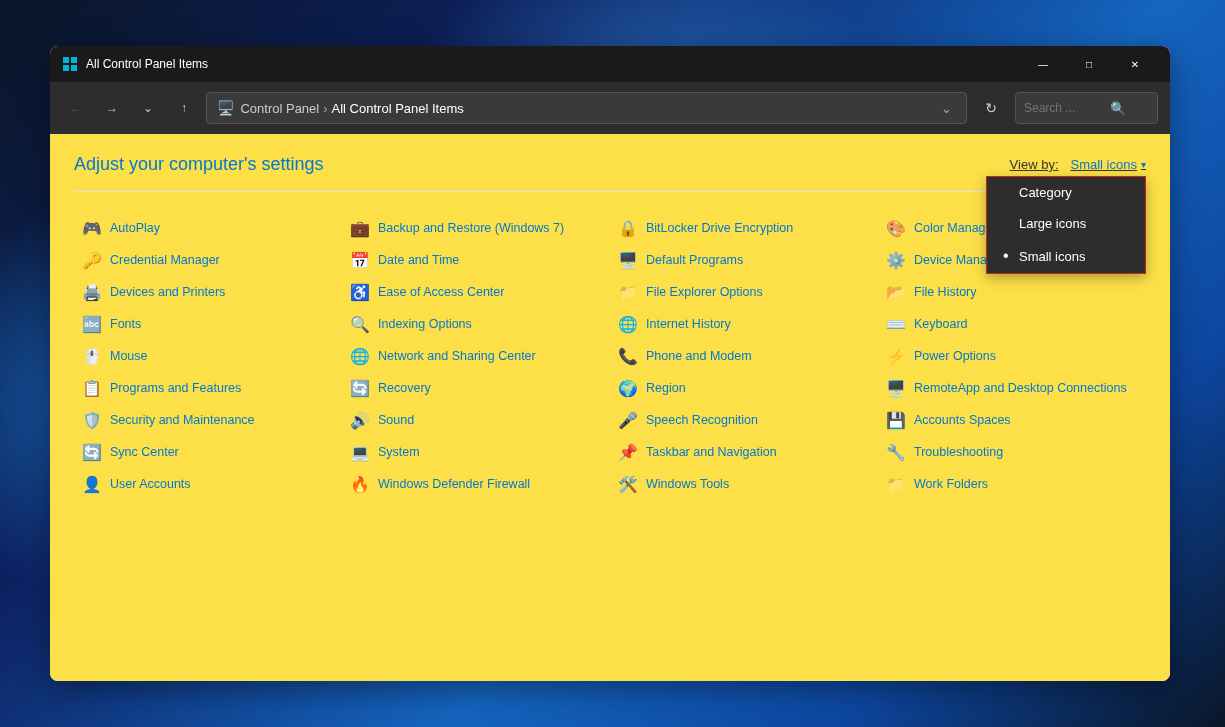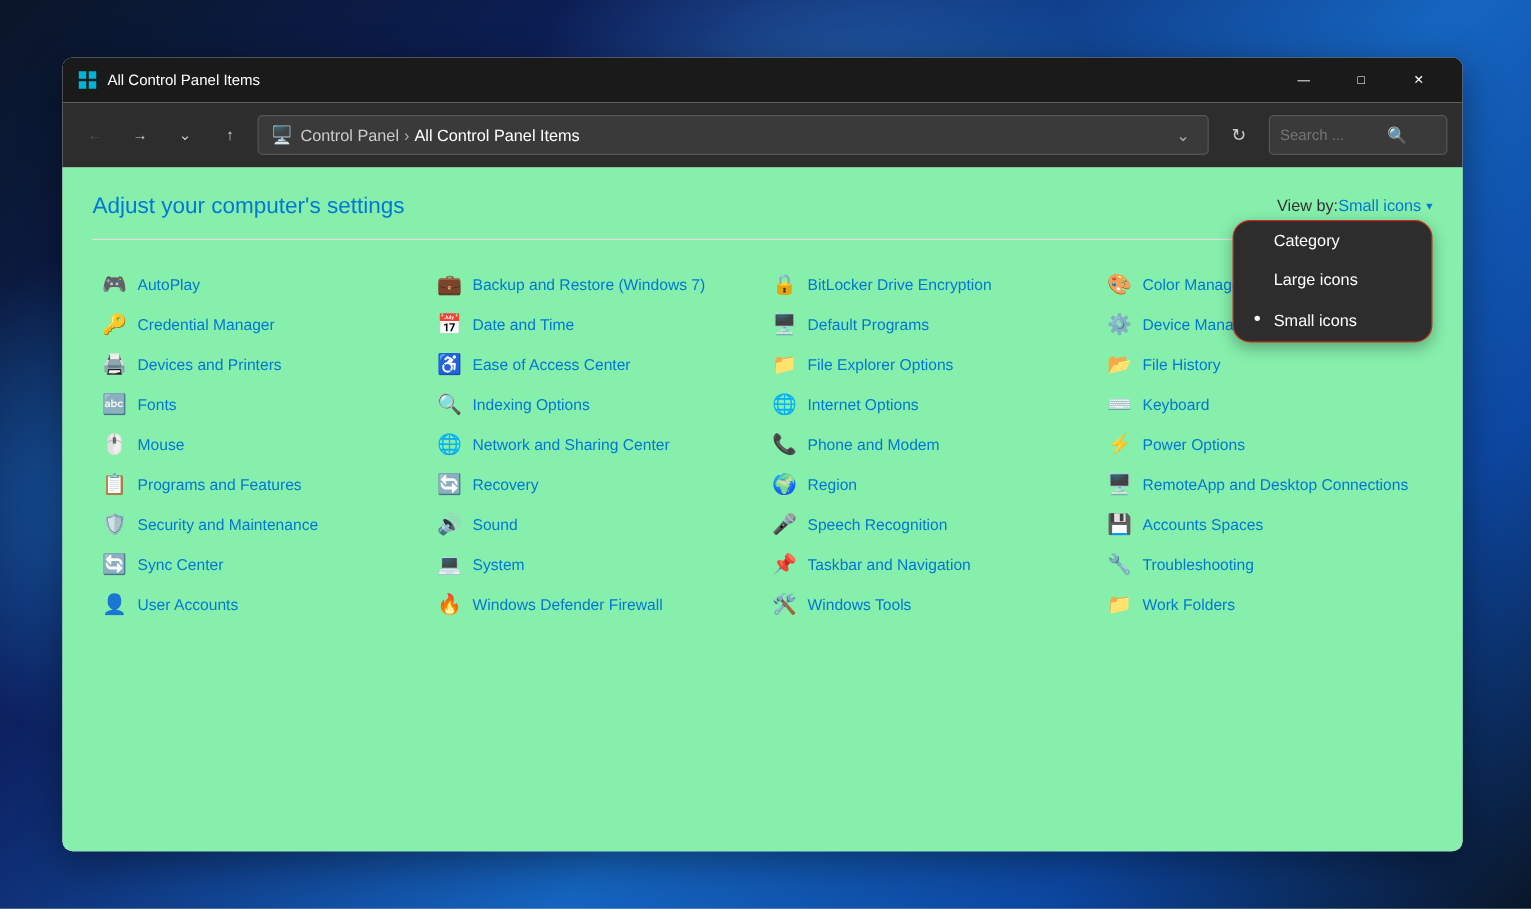--- a/index.html
+++ b/index.html
@@ -152,44 +152,45 @@
       outline: none;
       color: #aaa;
       font-size: 12px;
       width: 80px;
     }
     .search-icon-btn { color: #aaa; font-size: 13px; }
 
     
     .content {
       flex: 1;
-      background: #86efac;
+      background: #fde047;
       border-radius: 0 0 8px 8px;
       padding: 20px 24px;
       overflow-y: auto;
       position: relative;
     }
 
     .content-header {
       display: flex;
       align-items: center;
       justify-content: space-between;
       margin-bottom: 16px;
     }
     .page-title {
       color: #0078d4;
       font-size: 18px;
       font-weight: 400;
     }
     .view-by {
       display: flex;
       align-items: center;
-      gap: 0;
+      gap: 12px;
       font-size: 13px;
       color: #333;
+      text-decoration: underline;
     }
     .view-by-label { color: #333; }
     .view-by-dropdown {
       color: #0078d4;
       cursor: pointer;
       display: flex;
       align-items: center;
       gap: 4px;
       font-size: 13px;
       position: relative;
@@ -229,21 +230,21 @@
       text-decoration: none;
     }
 
     
     .view-dropdown-menu {
       position: absolute;
       top: calc(100% + 4px);
       right: 0;
       background: #2d2d2d;
       border: 1px solid #c42b1c;
-      border-radius: 14px;
+      border-radius: 0;
       width: 160px;
       z-index: 1000;
       box-shadow: 0 4px 12px rgba(0,0,0,0.3);
     }
     .dropdown-item {
       padding: 8px 16px;
       color: #ffffff;
       font-size: 13px;
       cursor: pointer;
       display: flex;
@@ -382,21 +383,21 @@
         <div class="item">
     <span class="item-icon">🔤</span>
     <span class="item-label">Fonts</span>
   </div>
         <div class="item">
     <span class="item-icon">🔍</span>
     <span class="item-label">Indexing Options</span>
   </div>
         <div class="item">
     <span class="item-icon">🌐</span>
-    <span class="item-label">Internet Options</span>
+    <span class="item-label">Internet History</span>
   </div>
         <div class="item">
     <span class="item-icon">⌨️</span>
     <span class="item-label">Keyboard</span>
   </div>
         <div class="item">
     <span class="item-icon">🖱️</span>
     <span class="item-label">Mouse</span>
   </div>
         <div class="item">

